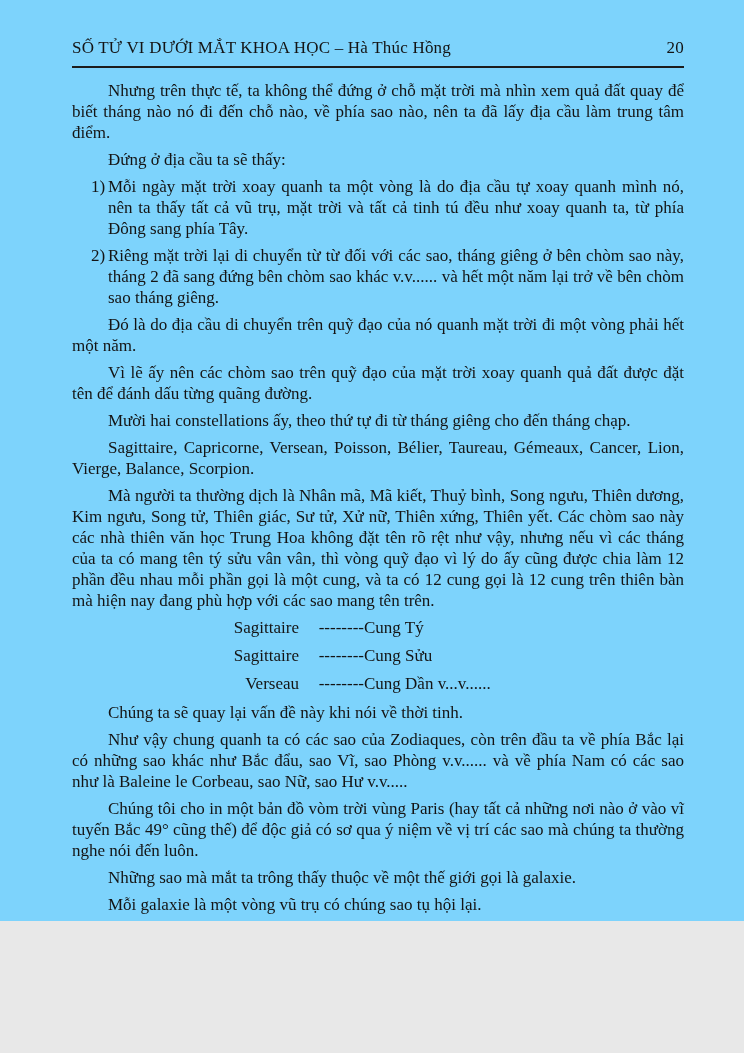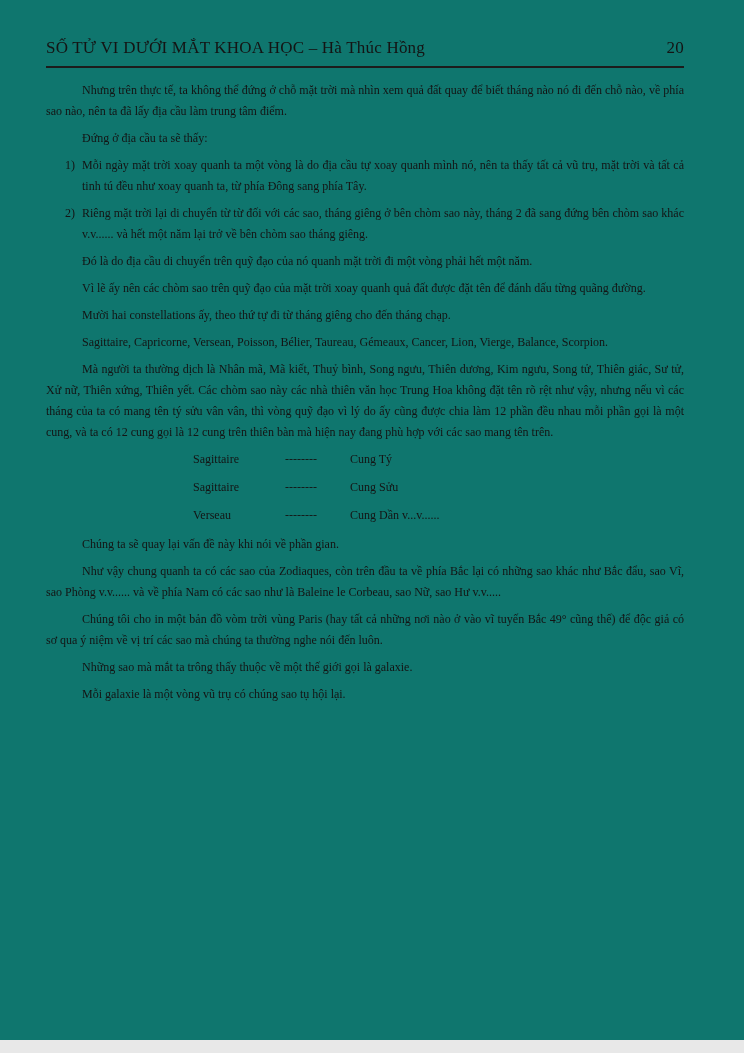--- a/index.html
+++ b/index.html
@@ -1,39 +1,39 @@
 <!DOCTYPE html>
 <html><head>
 <meta charset="utf-8">
 <style>
   html, body { margin: 0; padding: 0; background: #e8e8e8; }
   .page {
     width: 744px;
-    height: 1040px;
-    background: #0f766e;
+    height: 921px;
+    background: #7dd3fc;
     box-sizing: border-box;
-    padding: 38px 60px 0 46px;
+    padding: 38px 60px 0 72px;
     font-family: "Liberation Serif", "DejaVu Serif", serif;
     color: #141414;
     position: relative;
     overflow: hidden;
   }
   .running-head {
     display: flex;
     justify-content: space-between;
     align-items: baseline;
     font-size: 17px;
     letter-spacing: 0.2px;
     padding-bottom: 8px;
     border-bottom: 2px solid #1c1c1c;
   }
   .running-head .title { white-space: nowrap; }
   .body-text {
     margin-top: 12px;
-    font-size: 12px;
+    font-size: 17px;
     line-height: 21px;
     text-align: justify;
   }
   p.para {
     margin: 0 0 6px 0;
     text-indent: 36px;
   }
   .list-item {
     position: relative;
     margin: 0 0 6px 0;
@@ -42,22 +42,21 @@
   }
   .list-marker {
     position: absolute;
     left: 19px;
     top: 0;
   }
   .zodiac-table { margin: 2px 0 8px 135px; }
   .zodiac-row {
     display: flex;
     margin-bottom: 7px;
-    text-align: left;
-    margin-left: 12px;
+    text-align: right;
   }
   .z-name { width: 92px; }
   .z-sep  { width: 65px; }
   .z-cung { }
 </style>
 </head>
 <body>
 
 <div class="page">
 
@@ -104,21 +103,21 @@
         <span class="z-sep">--------</span>
         <span class="z-cung">Cung Sửu</span>
       </div>
       <div class="zodiac-row">
         <span class="z-name">Verseau</span>
         <span class="z-sep">--------</span>
         <span class="z-cung">Cung Dần v...v......</span>
       </div>
     </div>
 
-    <p class="para">Chúng ta sẽ quay lại vấn đề này khi nói về phần gian.</p>
+    <p class="para">Chúng ta sẽ quay lại vấn đề này khi nói về thời tinh.</p>
 
     <p class="para">Như vậy chung quanh ta có các sao của Zodiaques, còn trên đầu ta về phía Bắc lại có những sao khác như Bắc đẩu, sao Vĩ, sao Phòng v.v...... và về phía Nam có các sao như là Baleine le Corbeau, sao Nữ, sao Hư v.v.....</p>
 
     <p class="para">Chúng tôi cho in một bản đồ vòm trời vùng Paris (hay tất cả những nơi nào ở vào vĩ tuyến Bắc 49° cũng thế) để độc giả có sơ qua ý niệm về vị trí các sao mà chúng ta thường nghe nói đến luôn.</p>
 
 
     <p class="para">Những sao mà mắt ta trông thấy thuộc về một thế giới gọi là galaxie.</p>
 
     <p class="para">Mỗi galaxie là một vòng vũ trụ có chúng sao tụ hội lại.</p>
 

